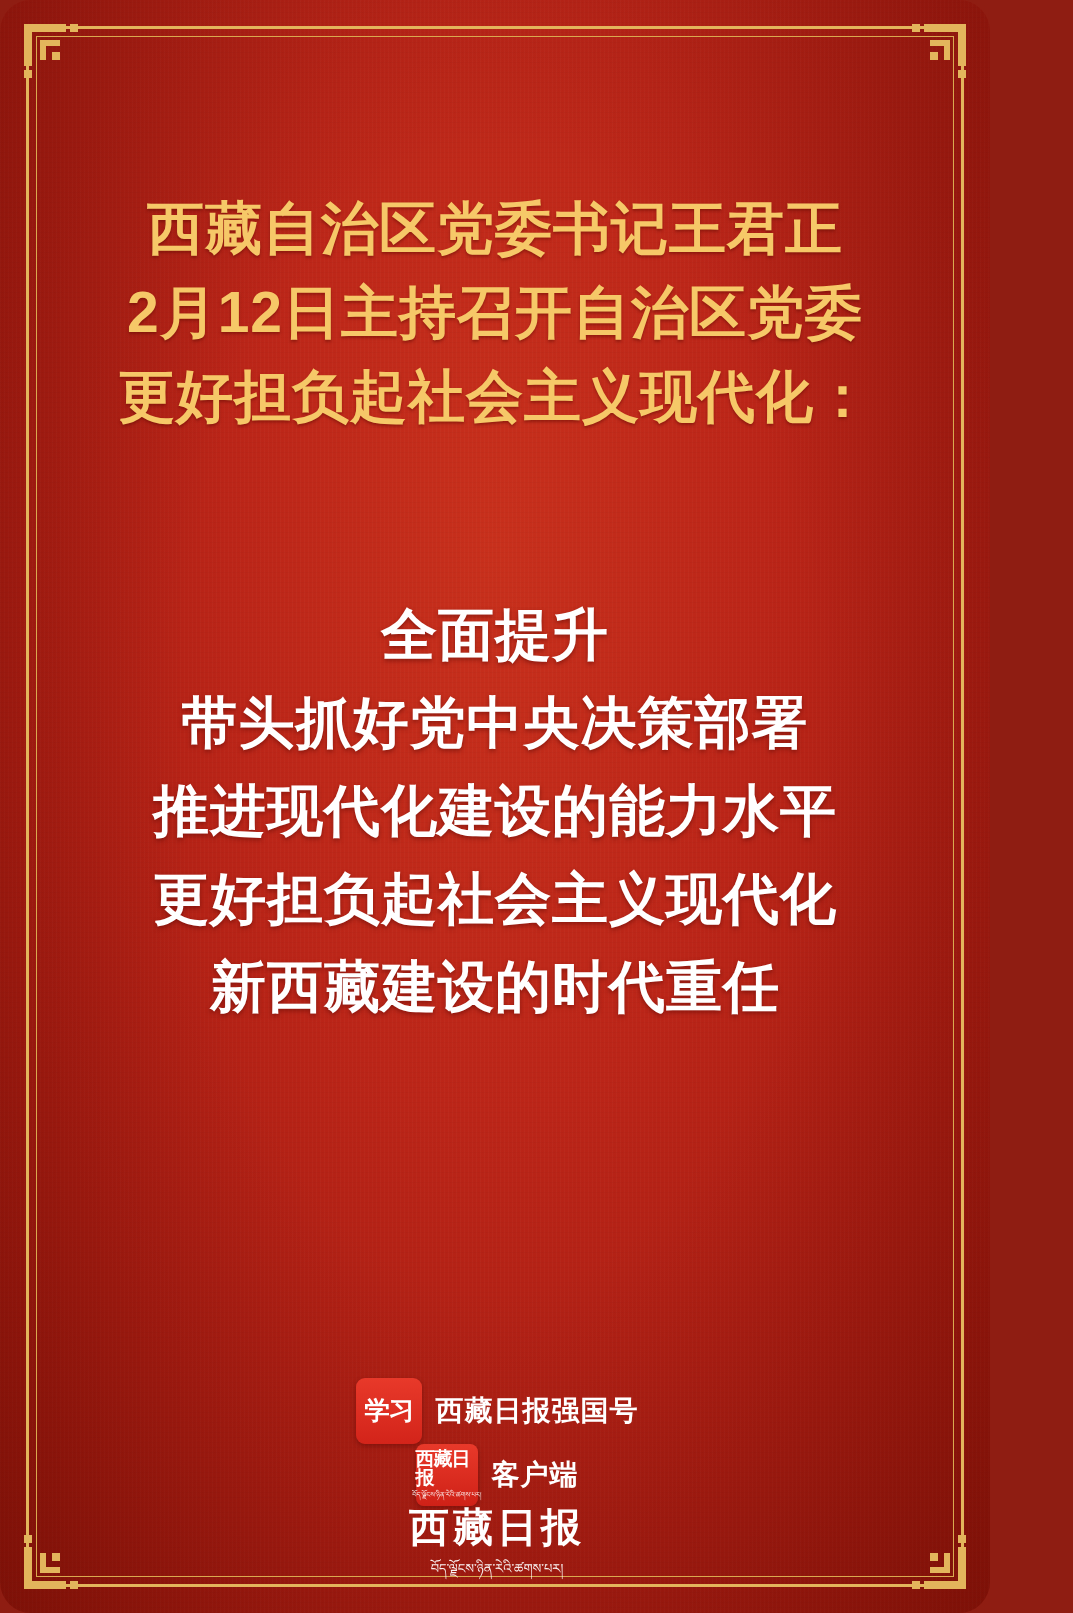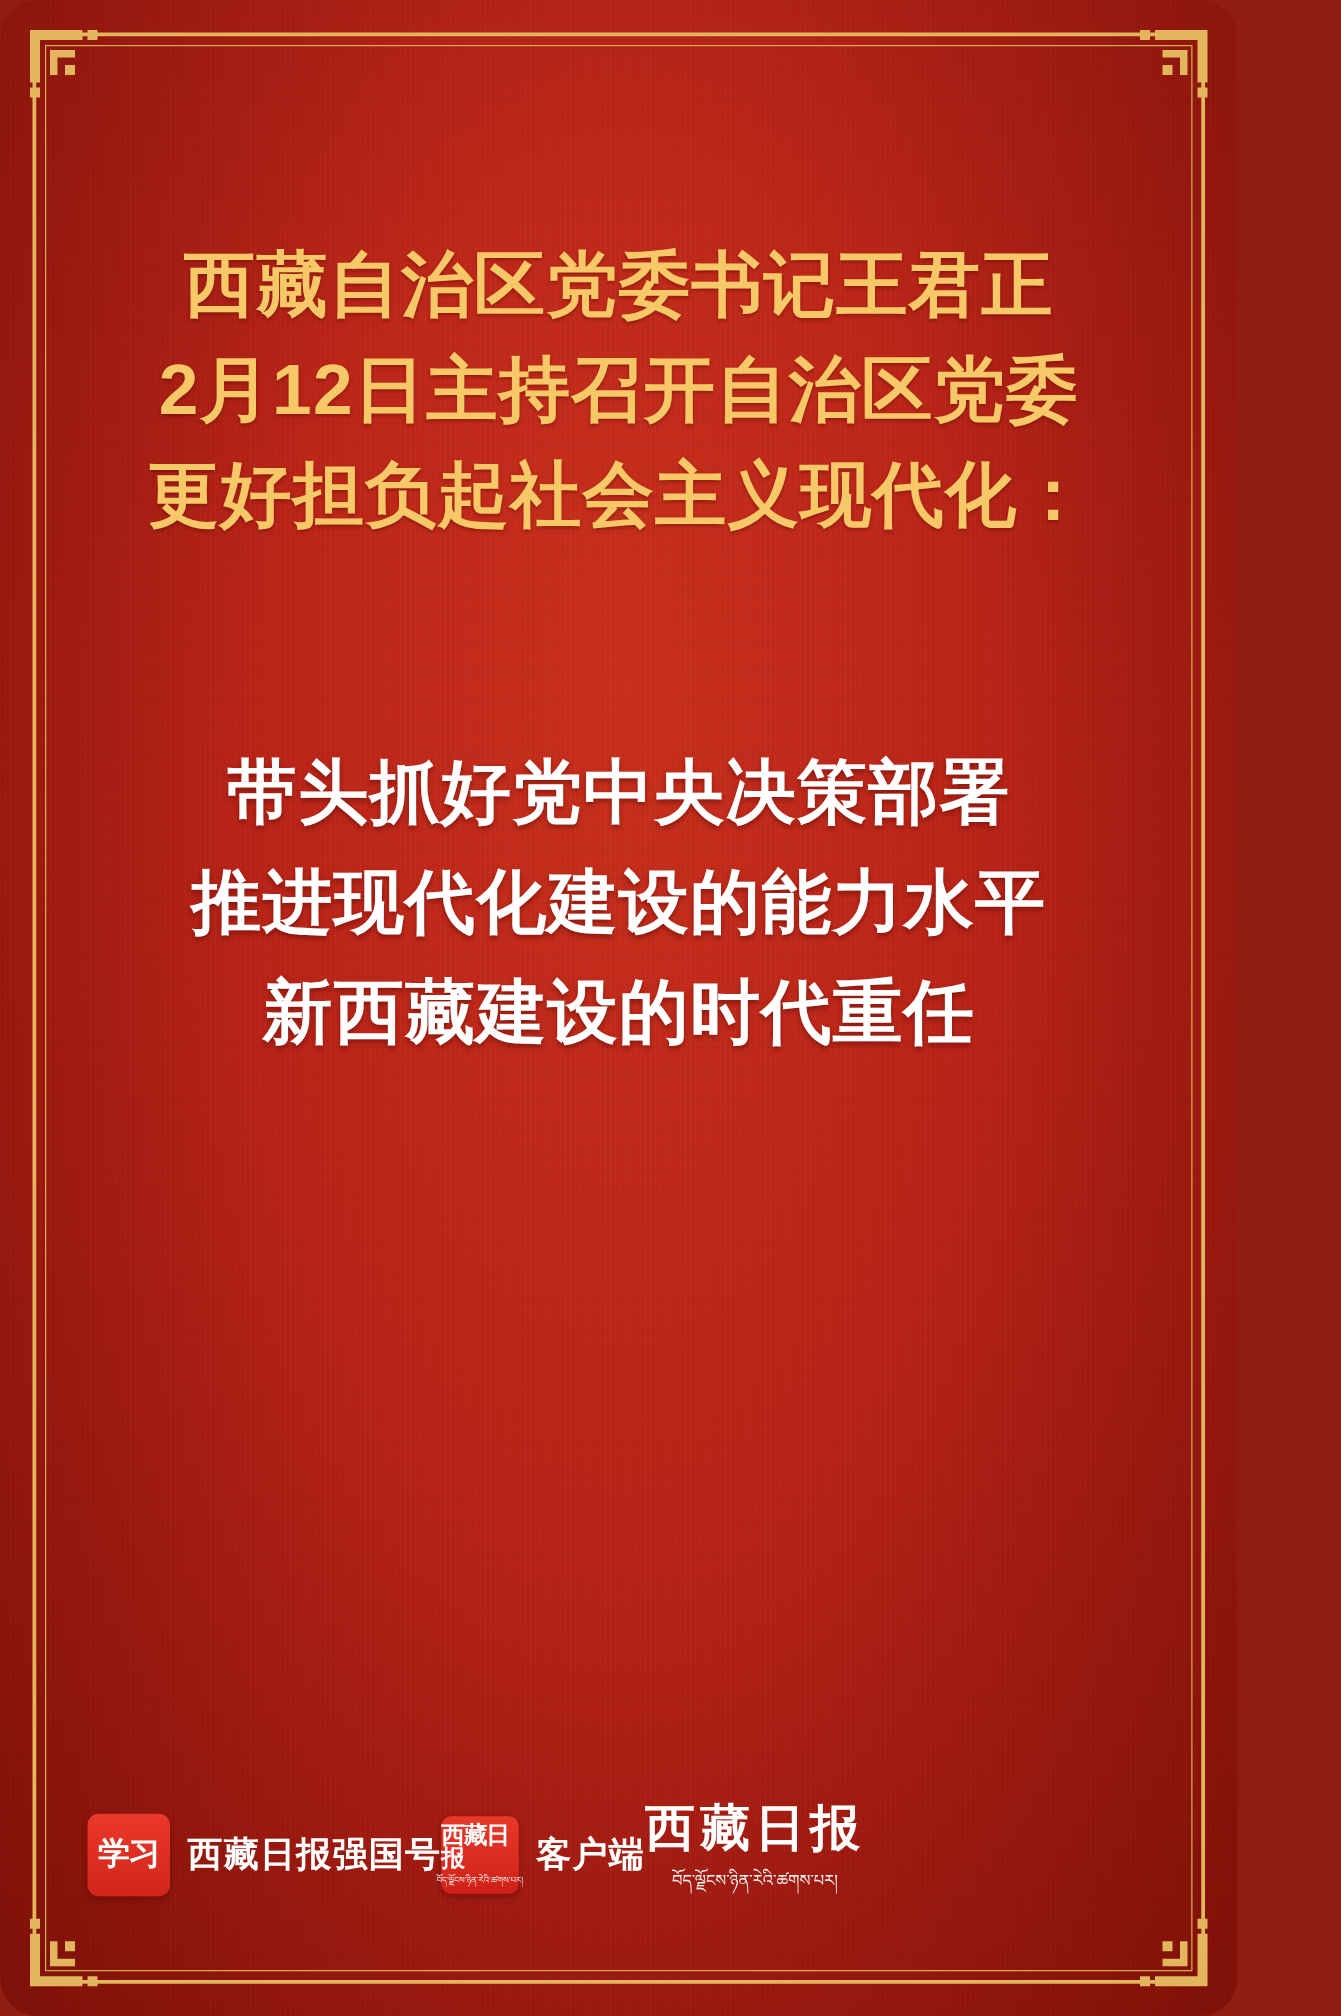--- a/index.html
+++ b/index.html
@@ -109,21 +109,22 @@
 
   
   .footer {
     position: absolute;
     left: 70px;
     right: 66px;
     bottom: 86px;
     height: 86px;
     display: flex;
     align-items: center;
-    justify-content: flex-start;
+    justify-content: center;
+    flex-direction: column;
   }
   .foot-item {
     display: flex;
     align-items: center;
     gap: 14px;
   }
   .foot-label {
     color: #ffffff;
     font-size: 28px;
     font-weight: bold;
@@ -253,22 +254,24 @@
     </svg>
   </div>
 
   <div class="headline">
     <div class="line">西藏自治区党委书记王君正</div>
     <div class="line">2月12日主持召开自治区党委</div>
     <div class="line">更好担负起社会主义现代化：</div>
   </div>
 
   <div class="body-block">
+    <div class="bline">全面提升</div>
     <div class="bline">带头抓好党中央决策部署</div>
     <div class="bline">推进现代化建设的能力水平</div>
+    <div class="bline">更好担负起社会主义现代化</div>
     <div class="bline">新西藏建设的时代重任</div>
   </div>
 
   <div class="footer">
 
     <div class="foot-item">
       <div class="logo-xuexi">
         <span>学习</span>
       </div>
       <div class="foot-label">西藏日报强国号</div>

